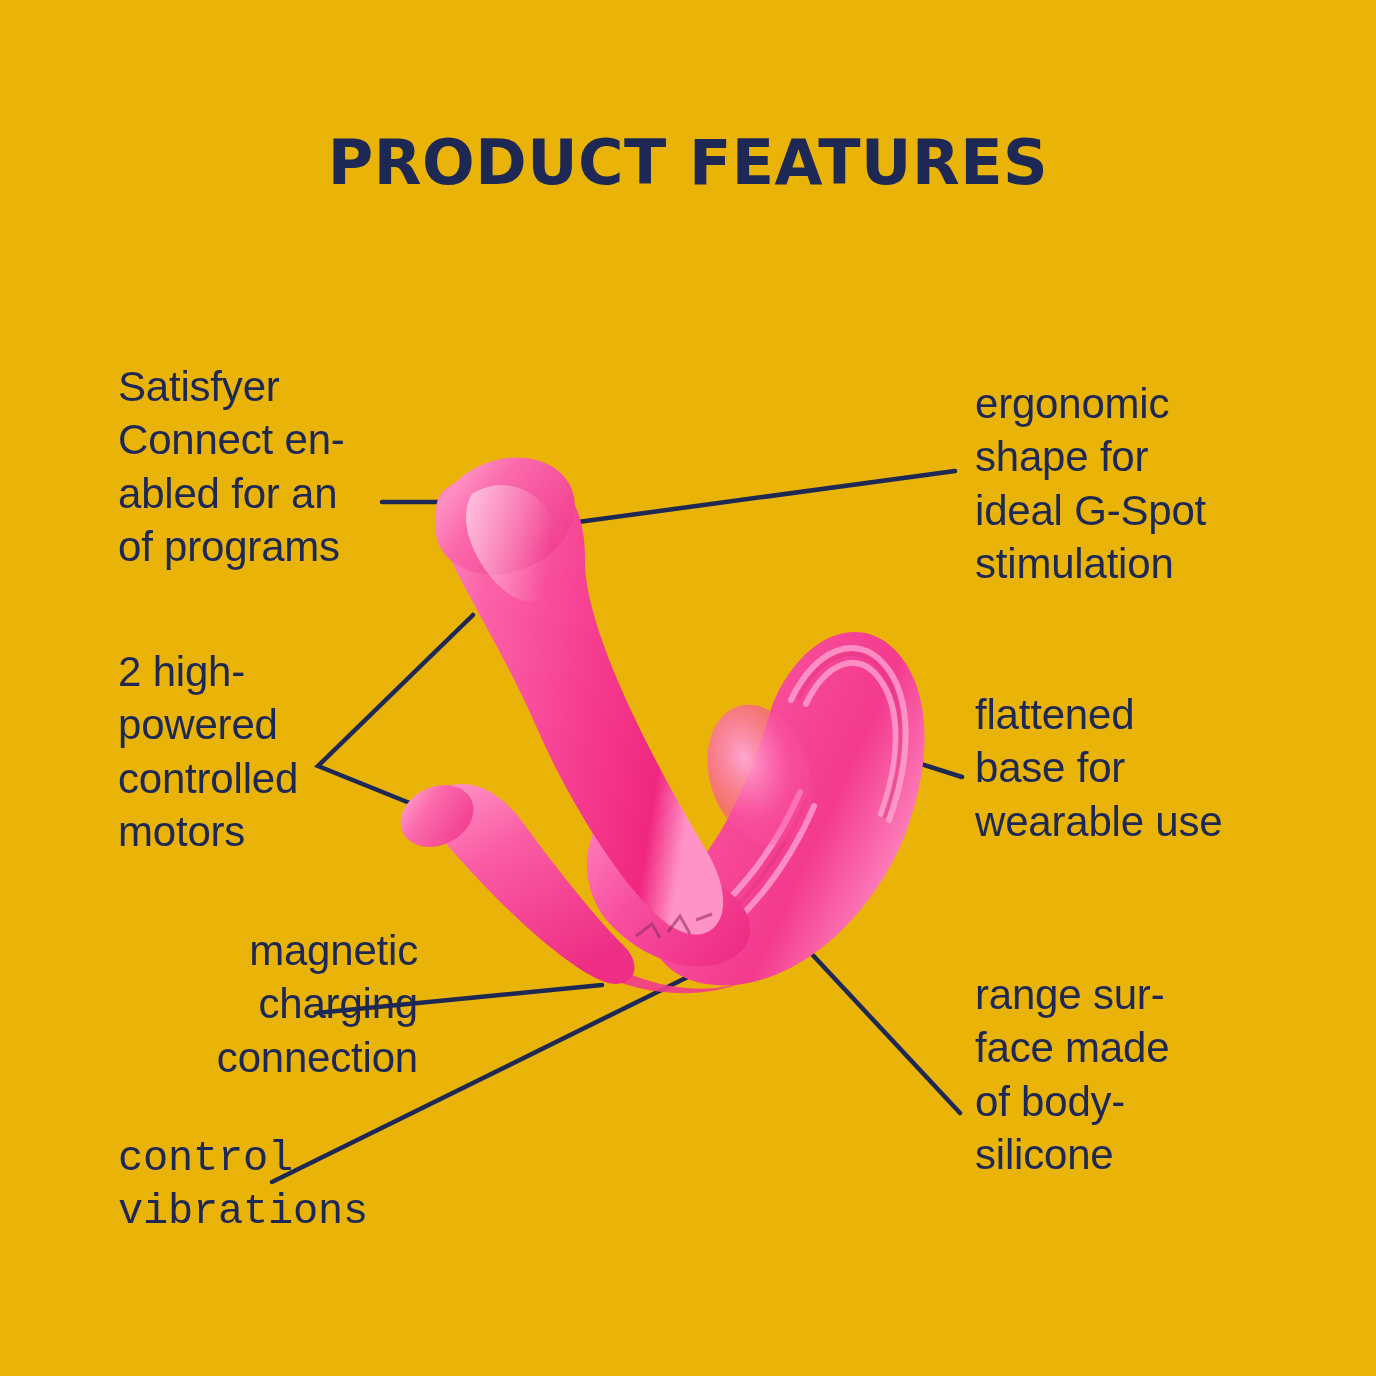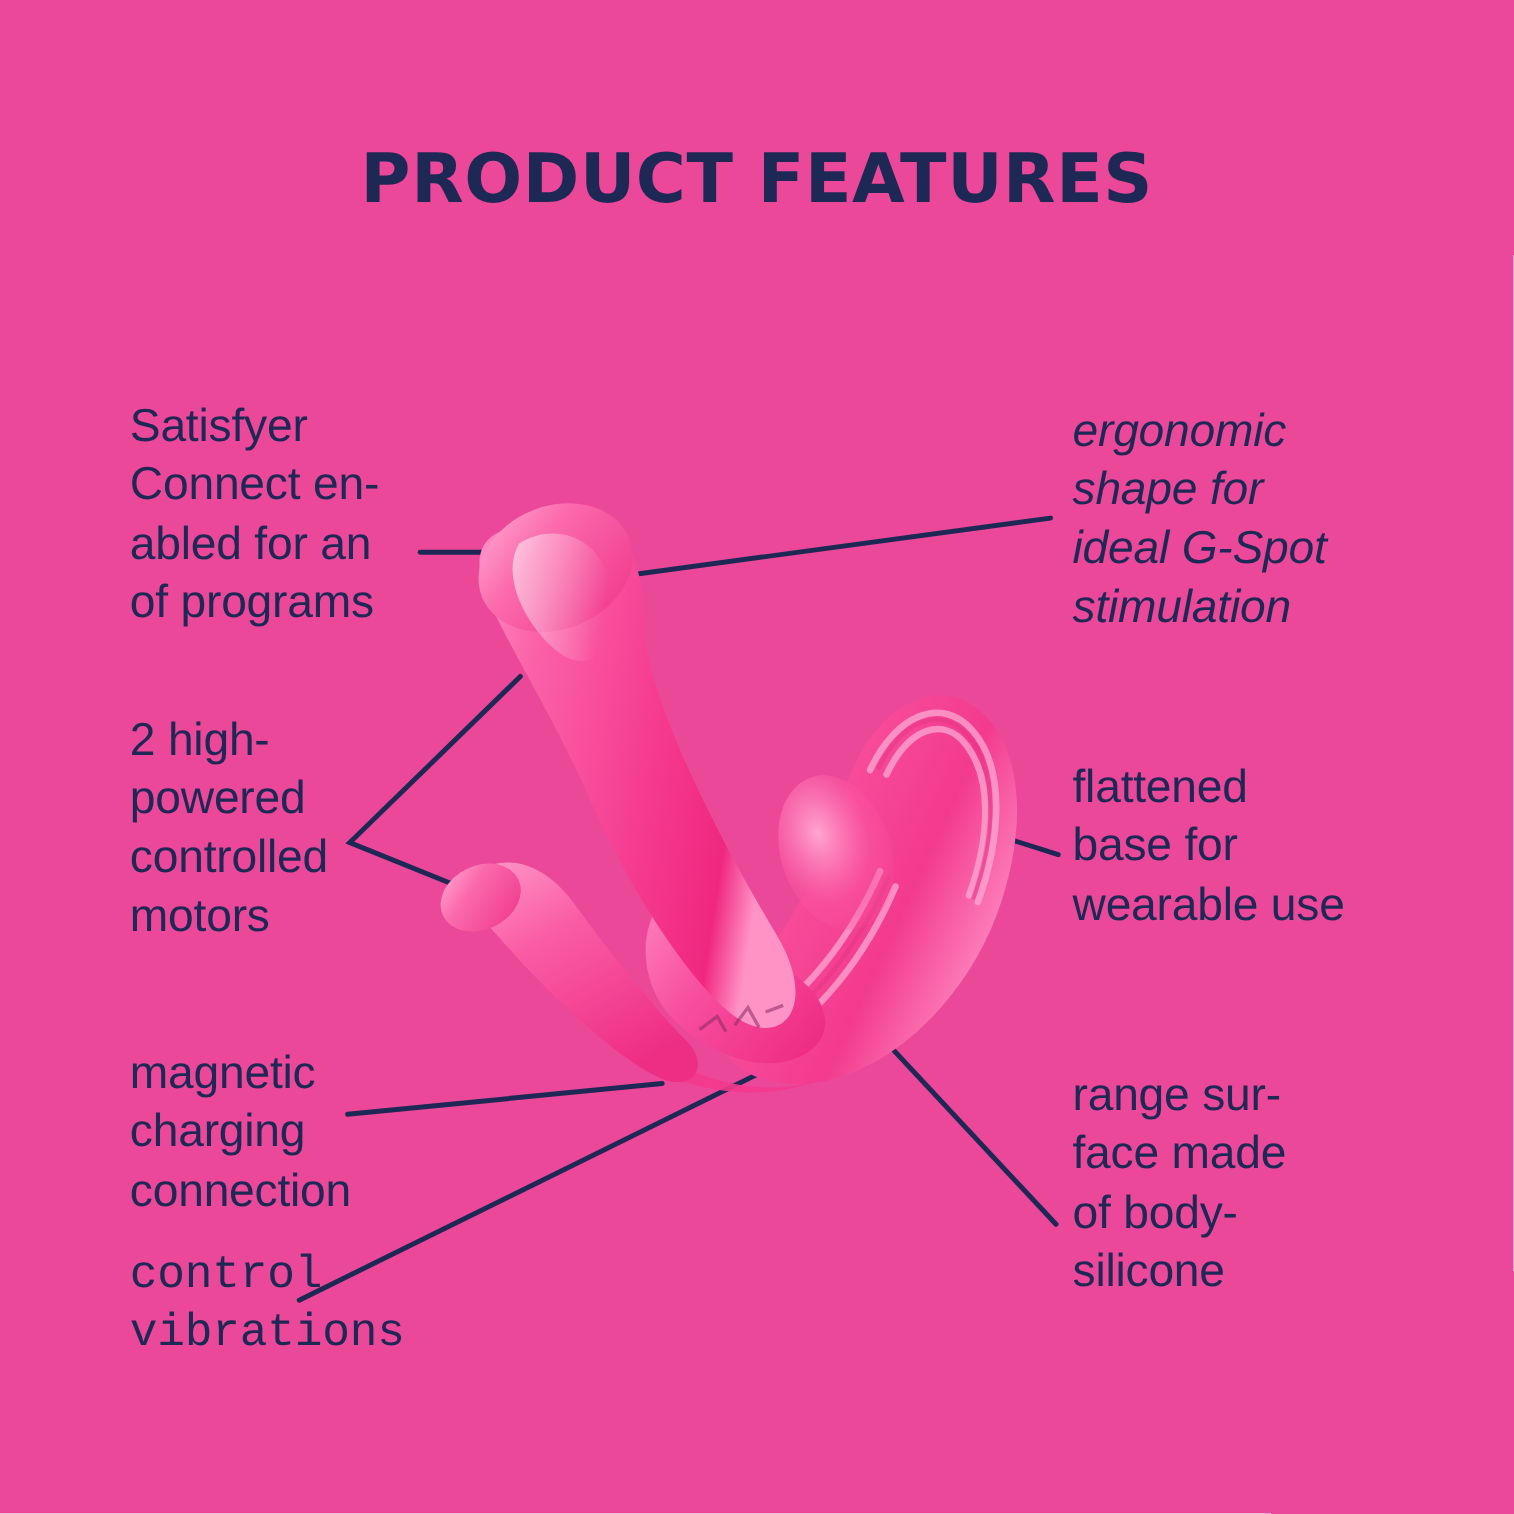--- a/index.html
+++ b/index.html
@@ -4,21 +4,21 @@
 <style>
   html, body {
     margin: 0;
     padding: 0;
     background: #ffffff;
   }
   #page {
     position: relative;
     width: 1376px;
     height: 1376px;
-    background: #ec4899;
+    background: #eab308;
     font-family: "Liberation Sans", sans-serif;
     overflow: hidden;
   }
   #page-title {
     position: absolute;
     top: 126px;
     left: 0;
     width: 1376px;
     text-align: center;
     font-size: 62px;
@@ -35,23 +35,23 @@
     line-height: 1.27;
     font-family: "Liberation Sans", sans-serif;
     letter-spacing: -0.2px;
   }
   .callout .line { display: block; white-space: pre; }
   .left-col  { left: 118px; width: 300px; text-align: left; }
   .right-col { left: 975px; width: 310px; text-align: left; }
 
   #co-connect   { top: 360px; }
   #co-motors    { top: 645px; }
-  #co-charging  { top: 948px; }
+  #co-charging  { top: 924px; text-align: right; }
   #co-control   { top: 1133px; font-family: Liberation Mono, monospace; }
-  #co-ergonomic { top: 364px; font-style: italic; }
+  #co-ergonomic { top: 377px; }
   #co-flattened { top: 688px; }
   #co-smooth    { top: 968px; }
 
   #product-stage {
     position: absolute;
     left: 0; top: 0;
     width: 1376px; height: 1376px;
     pointer-events: none;
   }
   svg { display: block; }

